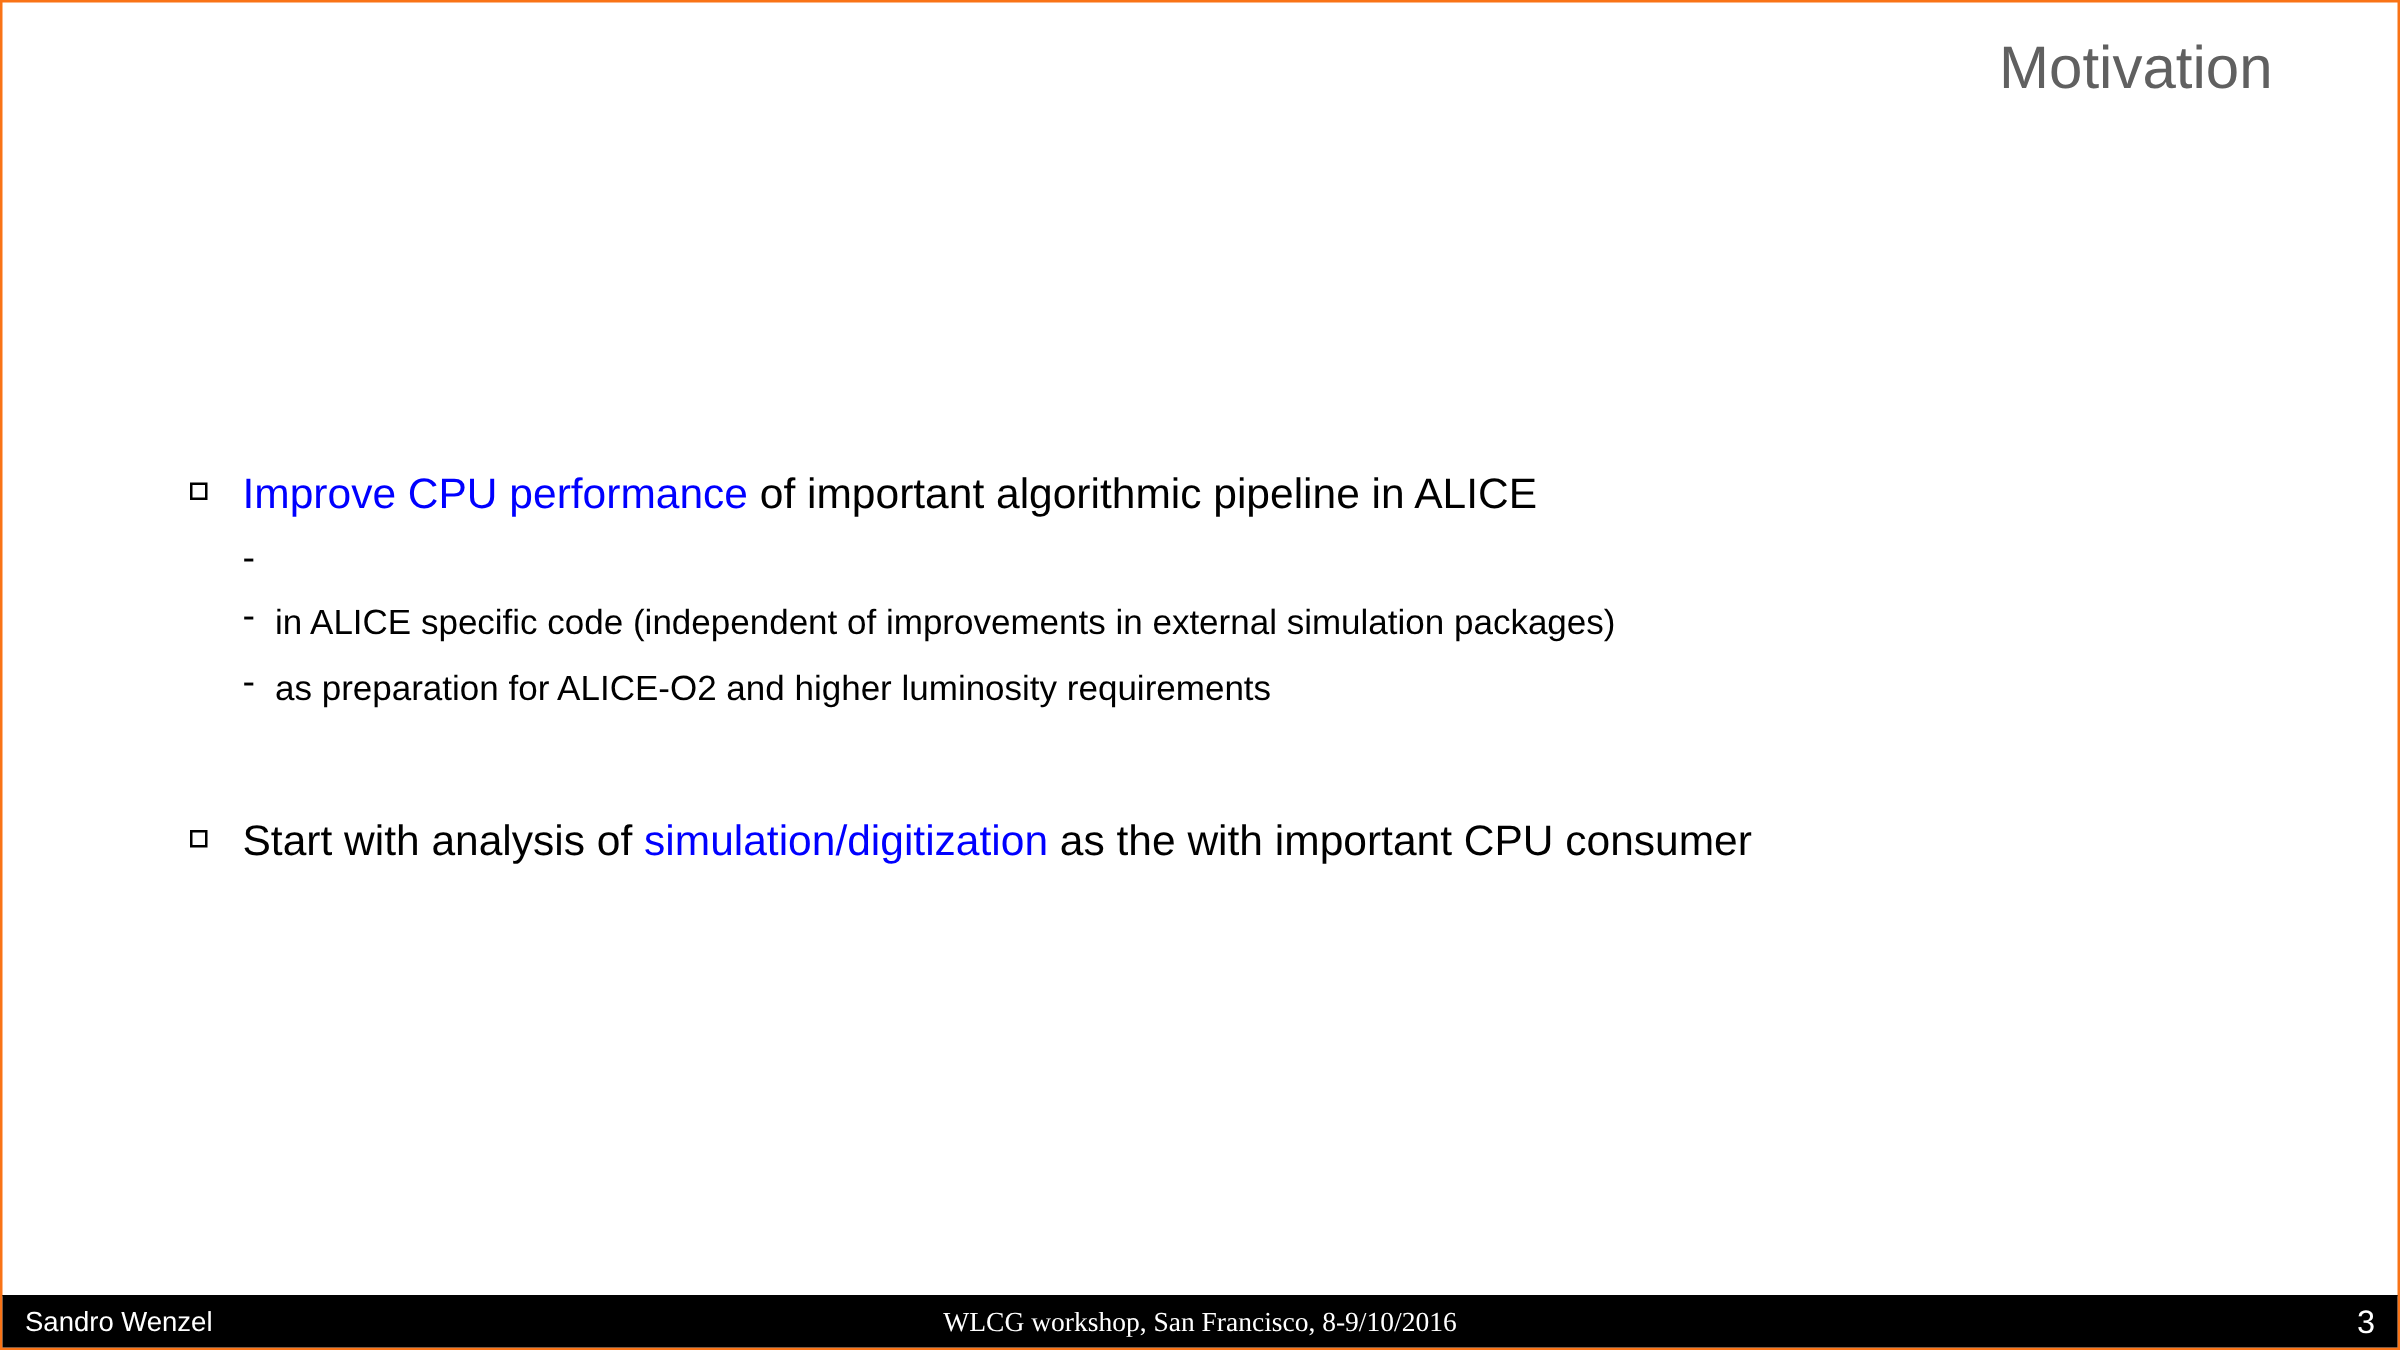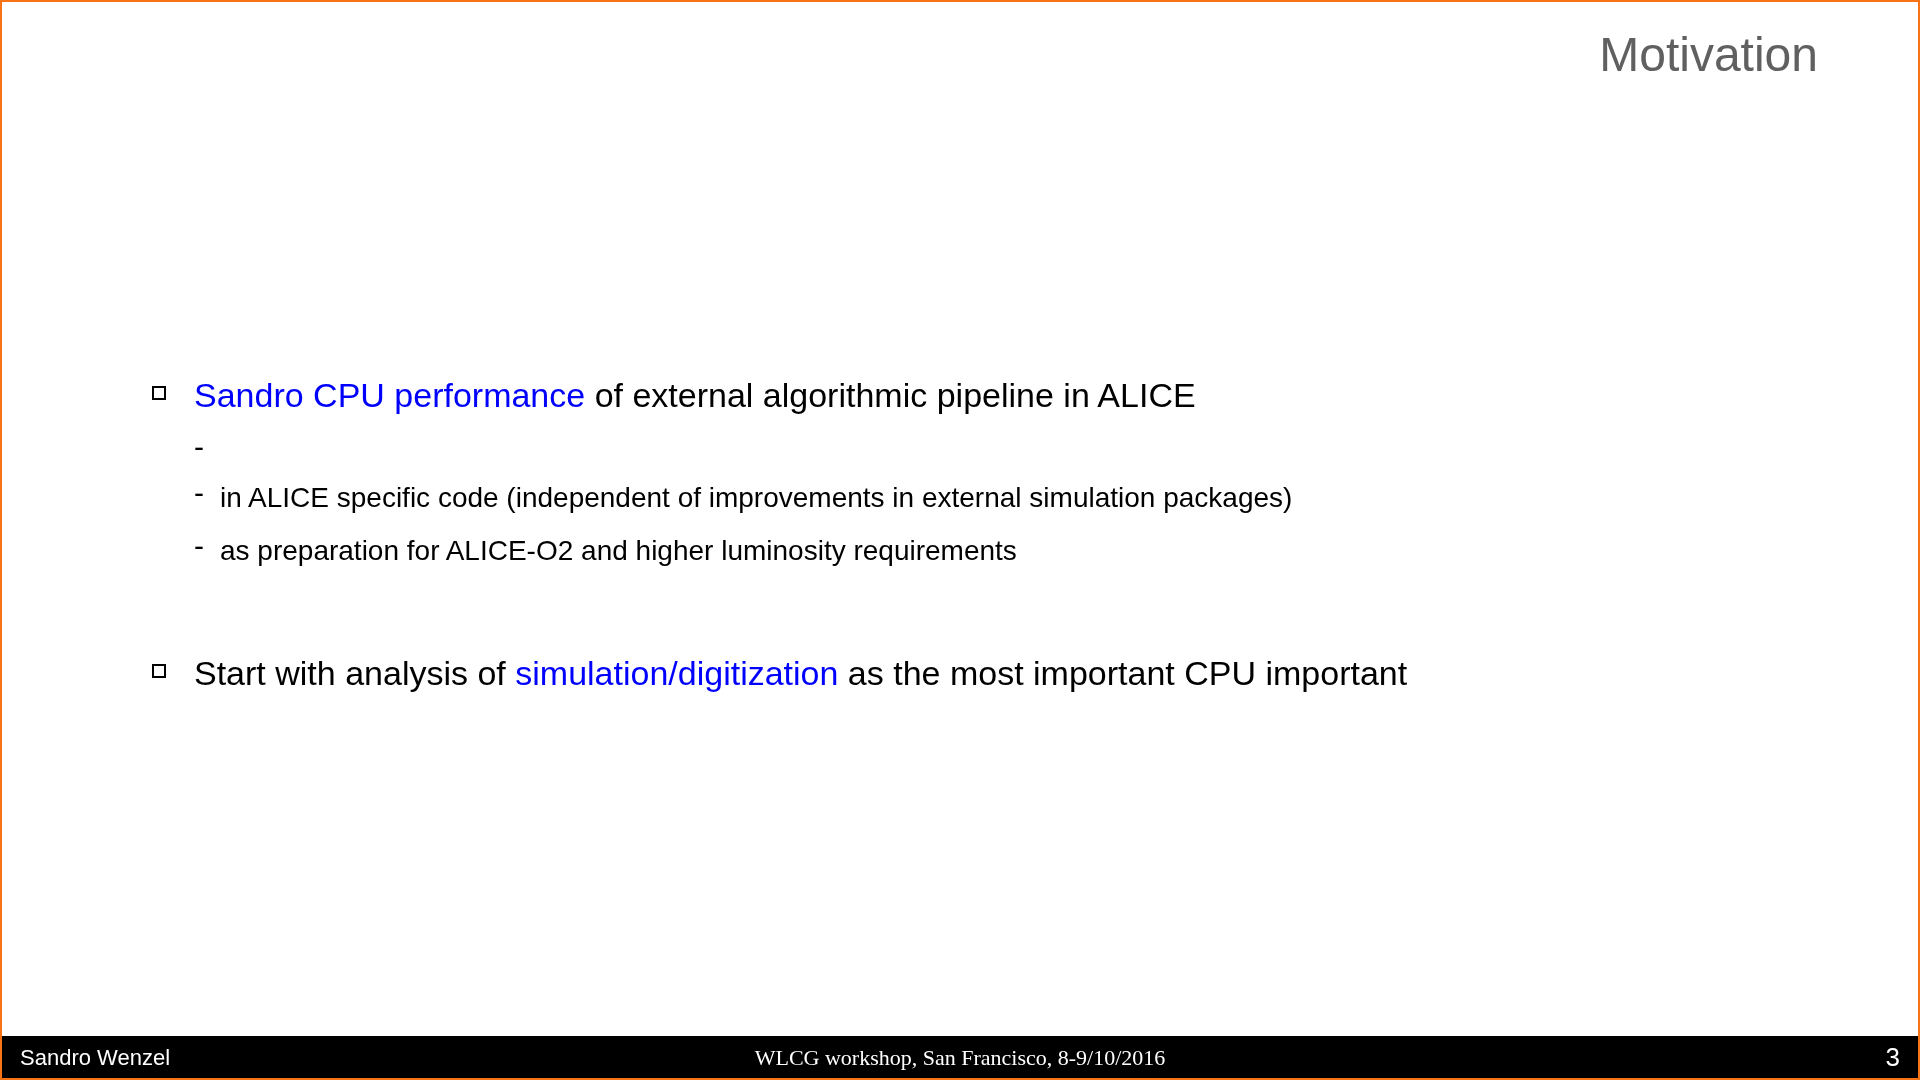--- a/index.html
+++ b/index.html
@@ -113,42 +113,42 @@
 </head>
 <body>
 
 <div class="slide">
   <div class="title">Motivation</div>
 
   <div class="content">
     <div class="bullet-item">
       <div class="bullet-square"></div>
       <div class="bullet-text">
-        <span class="highlight-blue">Sandro CPU performance</span><span> of external algorithmic pipeline in ALICE</span>
+        <span class="highlight-blue">Improve CPU performance</span><span> of important algorithmic pipeline in ALICE</span>
       </div>
     </div>
 
     <div class="sub-list">
       <div class="sub-item">
         <div class="dash">-</div>
       </div>
       <div class="sub-item">
         <div class="dash">-</div>
         <div class="sub-text">in ALICE specific code (independent of improvements in external simulation packages)</div>
       </div>
       <div class="sub-item">
         <div class="dash">-</div>
         <div class="sub-text">as preparation for ALICE-O2 and higher luminosity requirements</div>
       </div>
     </div>
 
     <div class="bullet-item second-bullet">
       <div class="bullet-square"></div>
       <div class="bullet-text">
-        <span>Start with analysis of </span><span class="highlight-blue">simulation/digitization</span><span> as the most important CPU important</span>
+        <span>Start with analysis of </span><span class="highlight-blue">simulation/digitization</span><span> as the with important CPU consumer</span>
       </div>
     </div>
   </div>
 
   <div class="footer">
     <div class="footer-left">Sandro Wenzel</div>
     <div class="footer-center">WLCG workshop,  San Francisco, 8-9/10/2016</div>
     <div class="footer-right">3</div>
   </div>
 </div>

